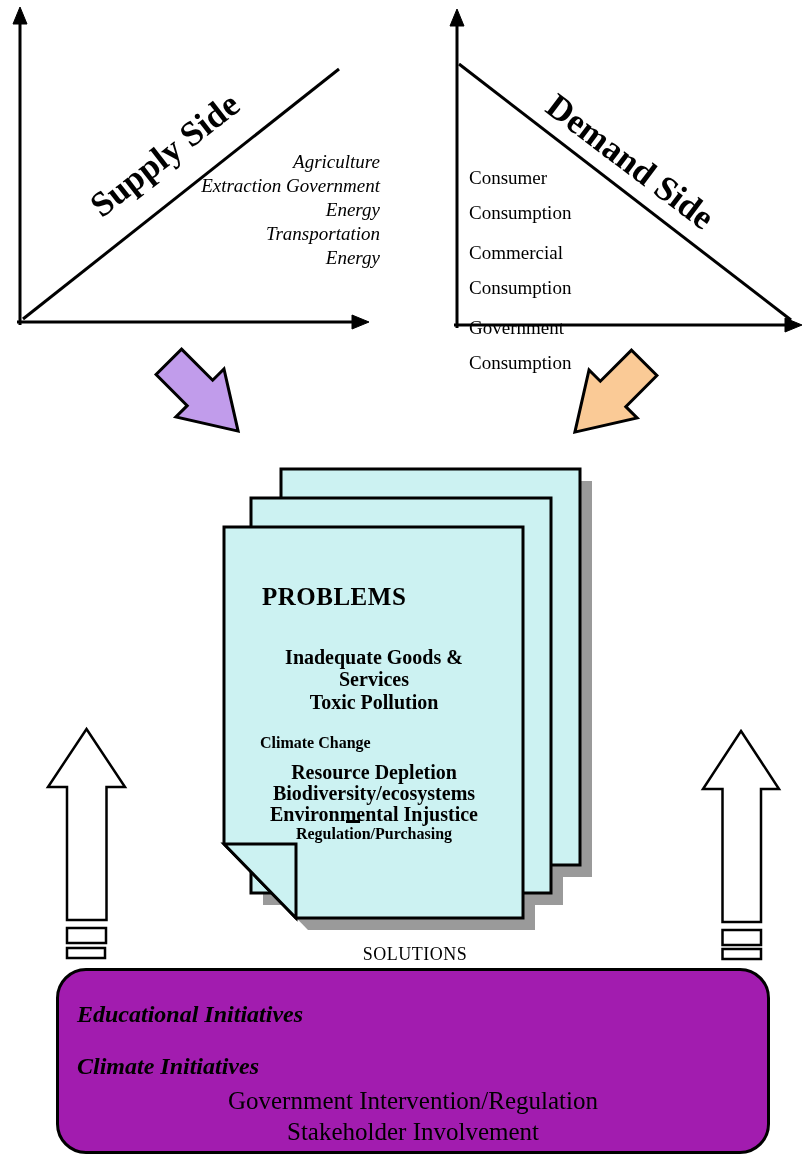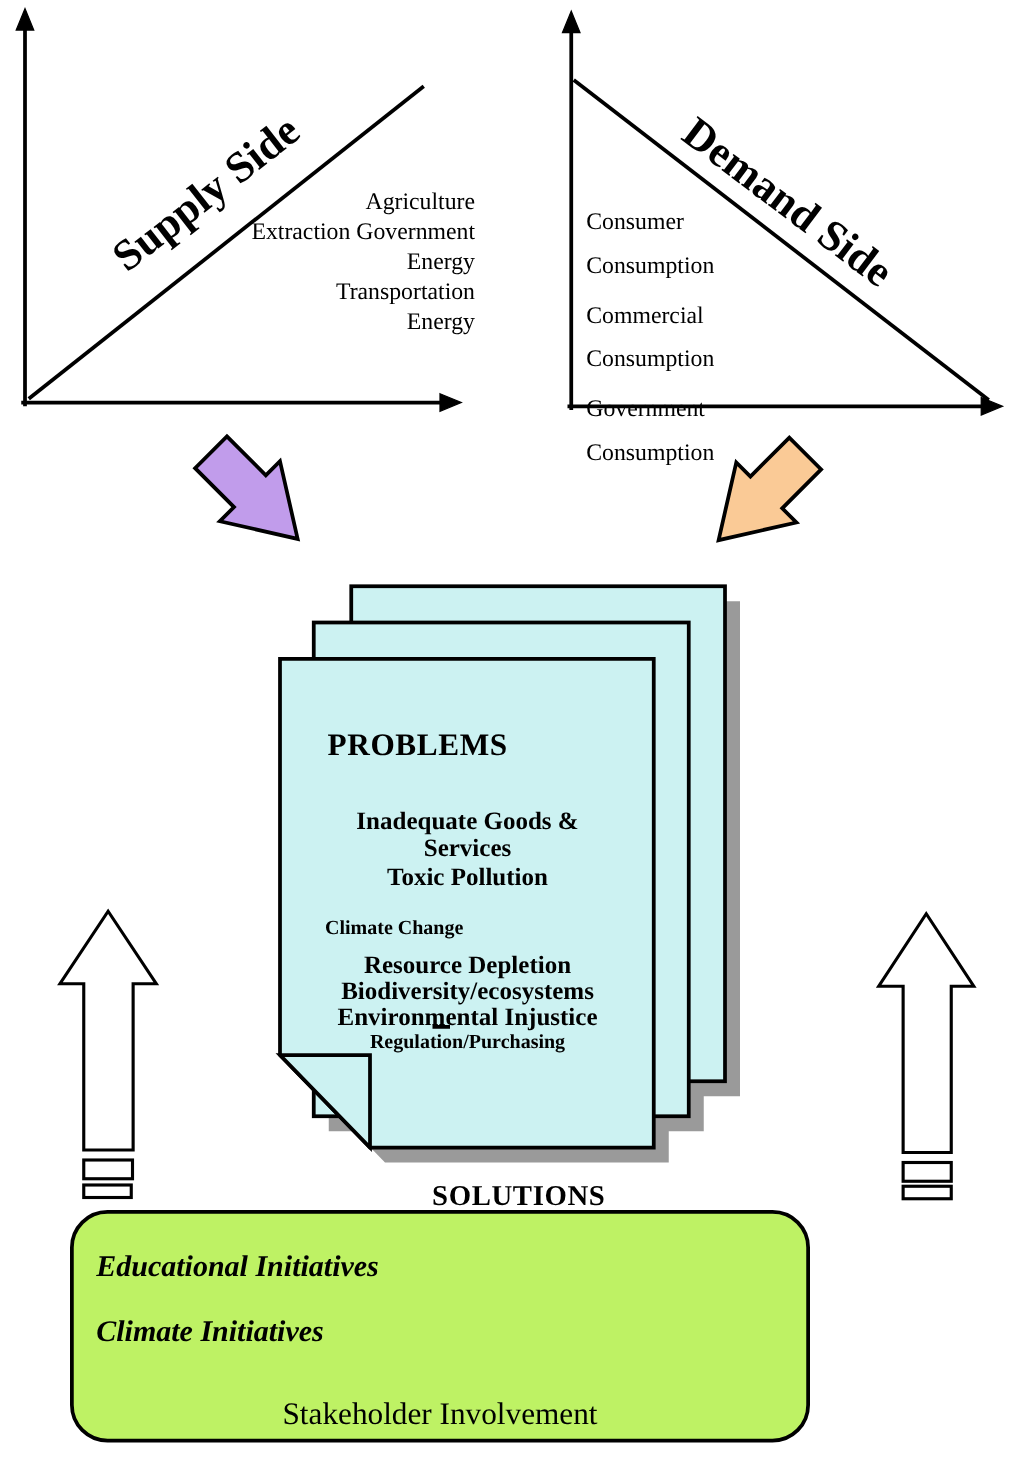--- a/index.html
+++ b/index.html
@@ -7,32 +7,32 @@
          font-family:"Liberation Serif",serif;overflow:hidden;}
   .abs{position:absolute;}
   svg.layer{position:absolute;left:0;top:0;}
   .rot-title{font-size:35px;font-weight:bold;text-align:center;white-space:nowrap;
              font-family:"Liberation Serif",serif;color:#000;}
   .supply-title{left:55px;top:133px;width:220px;height:44px;line-height:44px;
                 transform:rotate(-38deg);transform-origin:center;}
   .demand-title{left:515px;top:140px;width:230px;height:44px;line-height:44px;
                 transform:rotate(37deg);transform-origin:center;}
   .s-items{left:170px;top:150px;width:210px;text-align:right;font-size:19px;
-           line-height:24px;color:#000;}
+           line-height:24px;color:#000;font-style:italic;}
   .d-items{left:469px;top:160px;width:140px;font-size:19px;line-height:35px;color:#000;}
   .d-item{margin-bottom:5px;}
   .p-sheet{left:224px;top:553px;width:244px;height:391px;color:#000;}
   .p-head{left:38px;top:30px;font-size:25px;font-weight:bold;letter-spacing:.5px;}
   .p-c{left:30px;width:240px;text-align:center;}
   .serif-i{font-size:20px;font-weight:bold;line-height:22px;font-family:"Liberation Serif",serif;}
   .sans-i{font-size:16px;font-weight:bold;line-height:23px;font-family:Liberation Serif, serif;}
-  .sol-head{left:300px;top:944px;width:230px;text-align:center;font-size:23px;
-            font-weight:bold;letter-spacing:.5px;color:#000;}
-  .sol-box{left:56px;top:968px;width:592px;height:186px;border:3px solid #000;
-           border-radius:30px;background:#bef264;box-sizing:border-box;color:#000;}
+  .sol-head{left:300px;top:944px;width:230px;text-align:center;font-size:18px;
+            font-weight:normal;letter-spacing:.5px;color:#000;}
+  .sol-box{left:56px;top:968px;width:714px;height:186px;border:3px solid #000;
+           border-radius:30px;background:#a21caf;box-sizing:border-box;color:#000;}
   .sol-it{font-size:24px;font-weight:bold;font-style:italic;}
   .sol-ct{width:100%;text-align:center;font-size:25px;}
 </style>
 </head>
 <body>
 
 <div class="stage">
 
   <svg class="layer" width="812" height="1166" viewBox="0 0 812 1166">
 
@@ -112,16 +112,17 @@
     <div class="abs p-c serif-i" style="top:208px">Resource Depletion</div>
     <div class="abs p-c serif-i" style="top:229px">Biodiversity/ecosystems</div>
     <div class="abs p-c serif-i" style="top:250px">Environmental Injustice</div>
     <div class="abs p-c sans-i" style="top:269px">Regulation/Purchasing</div>
   </div>
 
   <div class="abs sol-head">SOLUTIONS</div>
   <div class="abs sol-box">
     <div class="abs sol-it" style="left:18px;top:30px">Educational Initiatives</div>
     <div class="abs sol-it" style="left:18px;top:82px">Climate Initiatives</div>
+    <div class="abs sol-ct" style="top:116px">Government Intervention/Regulation</div>
     <div class="abs sol-ct" style="top:147px">Stakeholder Involvement</div>
   </div>
 
 </div>
 
 </body></html>

